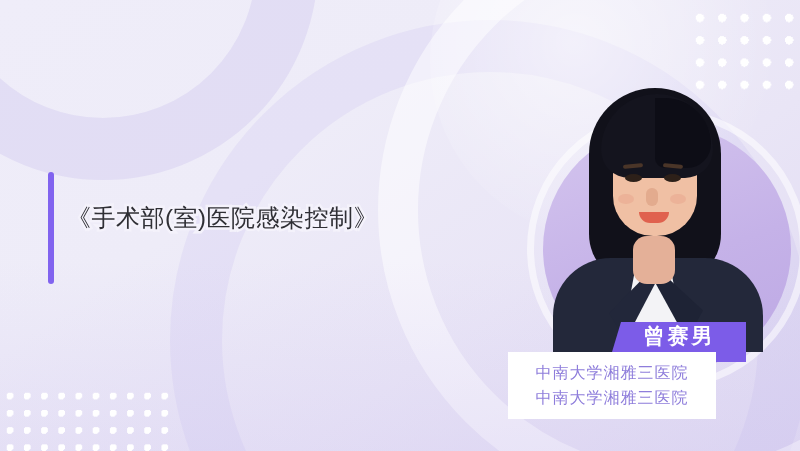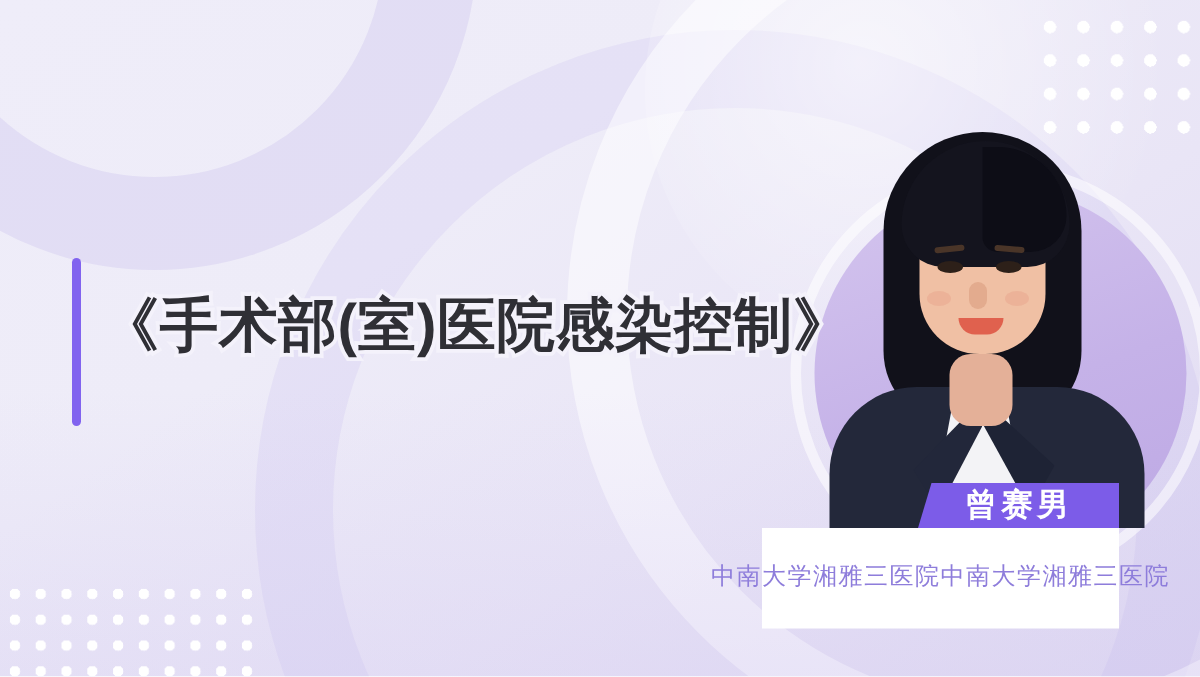--- a/index.html
+++ b/index.html
@@ -100,22 +100,22 @@
   .accent-bar {
     width: 6px;
     min-height: 112px;
     border-radius: 3px;
     background: #8163ef;
     margin-right: 13px;
     flex: none;
   }
   .titles { display: flex; flex-direction: column; justify-content: center; }
   .title-line {
-    font-size: 39px;
-    font-weight: bold;
+    font-size: 24px;
+    font-weight: normal;
     color: #2f2f35;
     letter-spacing: 0.5px;
     line-height: 1.0;
     -webkit-text-stroke: 5px #f4f2fb;
     paint-order: stroke fill;
     white-space: nowrap;
   }
   .title-line.line1 { margin-bottom: 21px; }
 
   
@@ -310,24 +310,25 @@
     color: #ffffff;
     letter-spacing: 3px;
     padding-left: 4px;
   }
 
   
   .affil-panel {
     position: absolute;
     left: 508px;
     top: 352px;
-    width: 238px;
+    width: 208px;
     height: 67px;
     background: #ffffff;
     display: flex;
+    flex-direction: column;
     align-items: center;
     justify-content: center;
     text-align: center;
   }
   .affil-line {
     font-size: 16px;
     color: #8e7ddb;
     letter-spacing: 1px;
     line-height: 1.55;
     white-space: nowrap;

